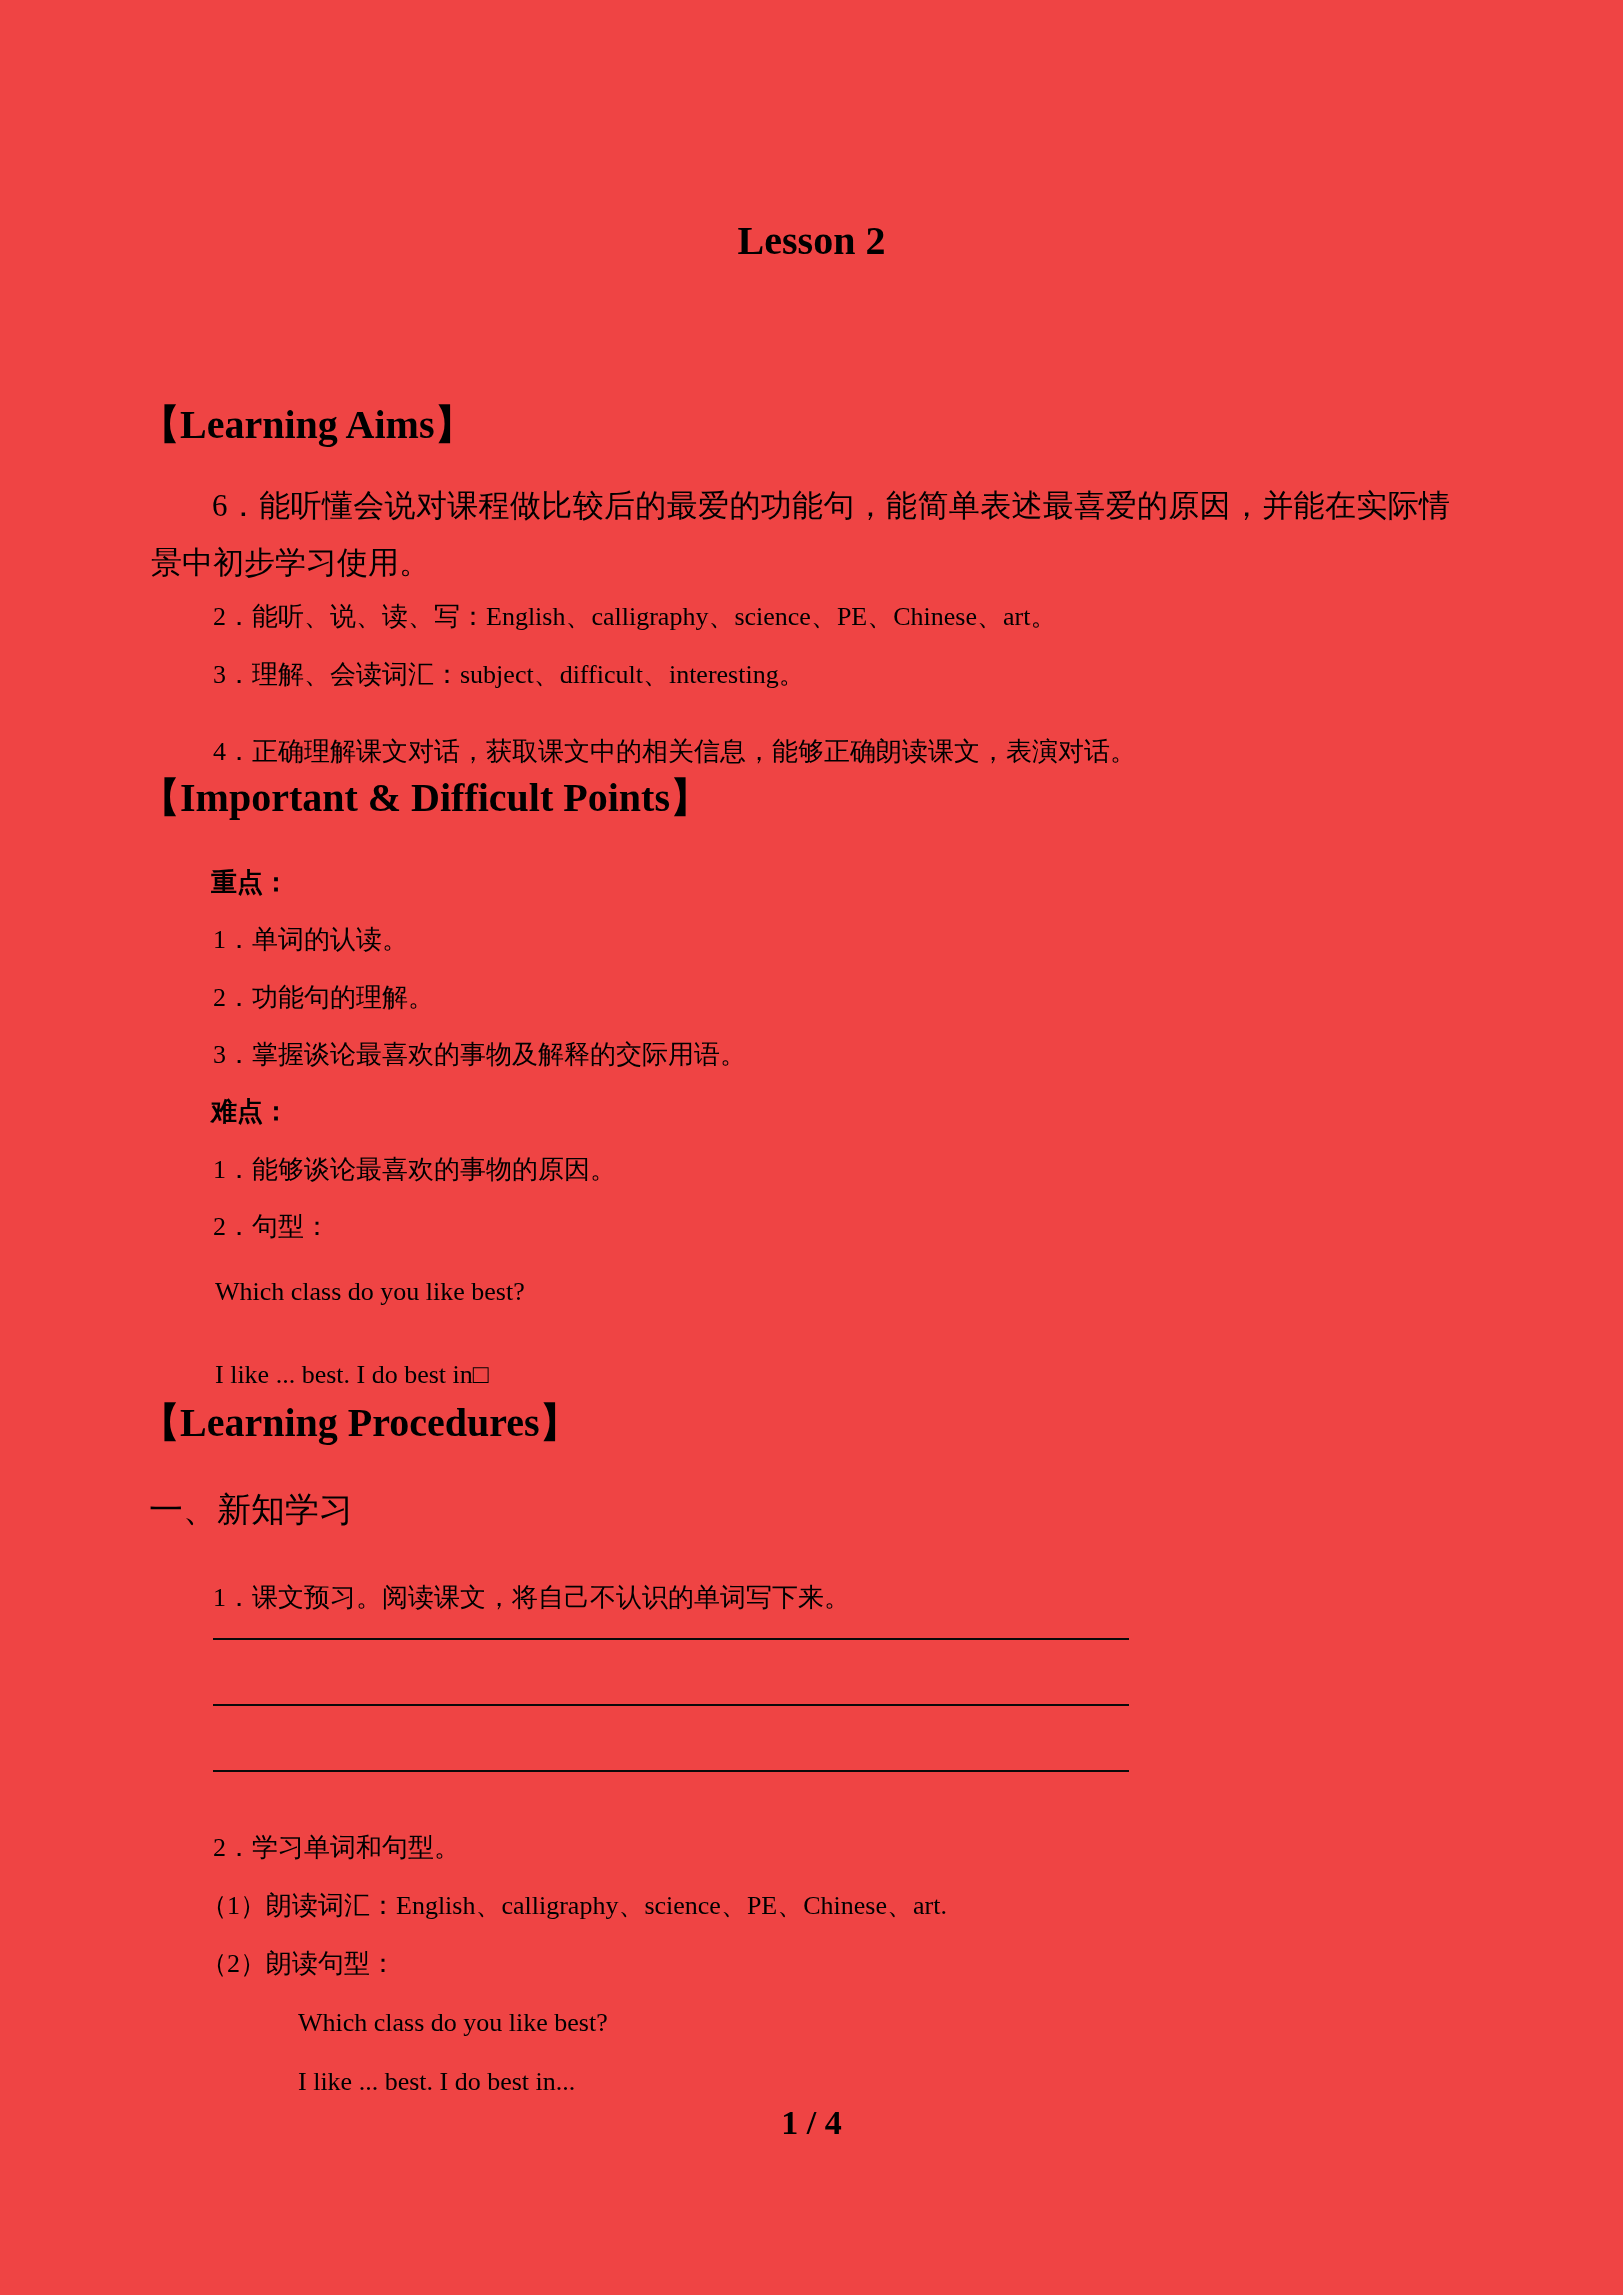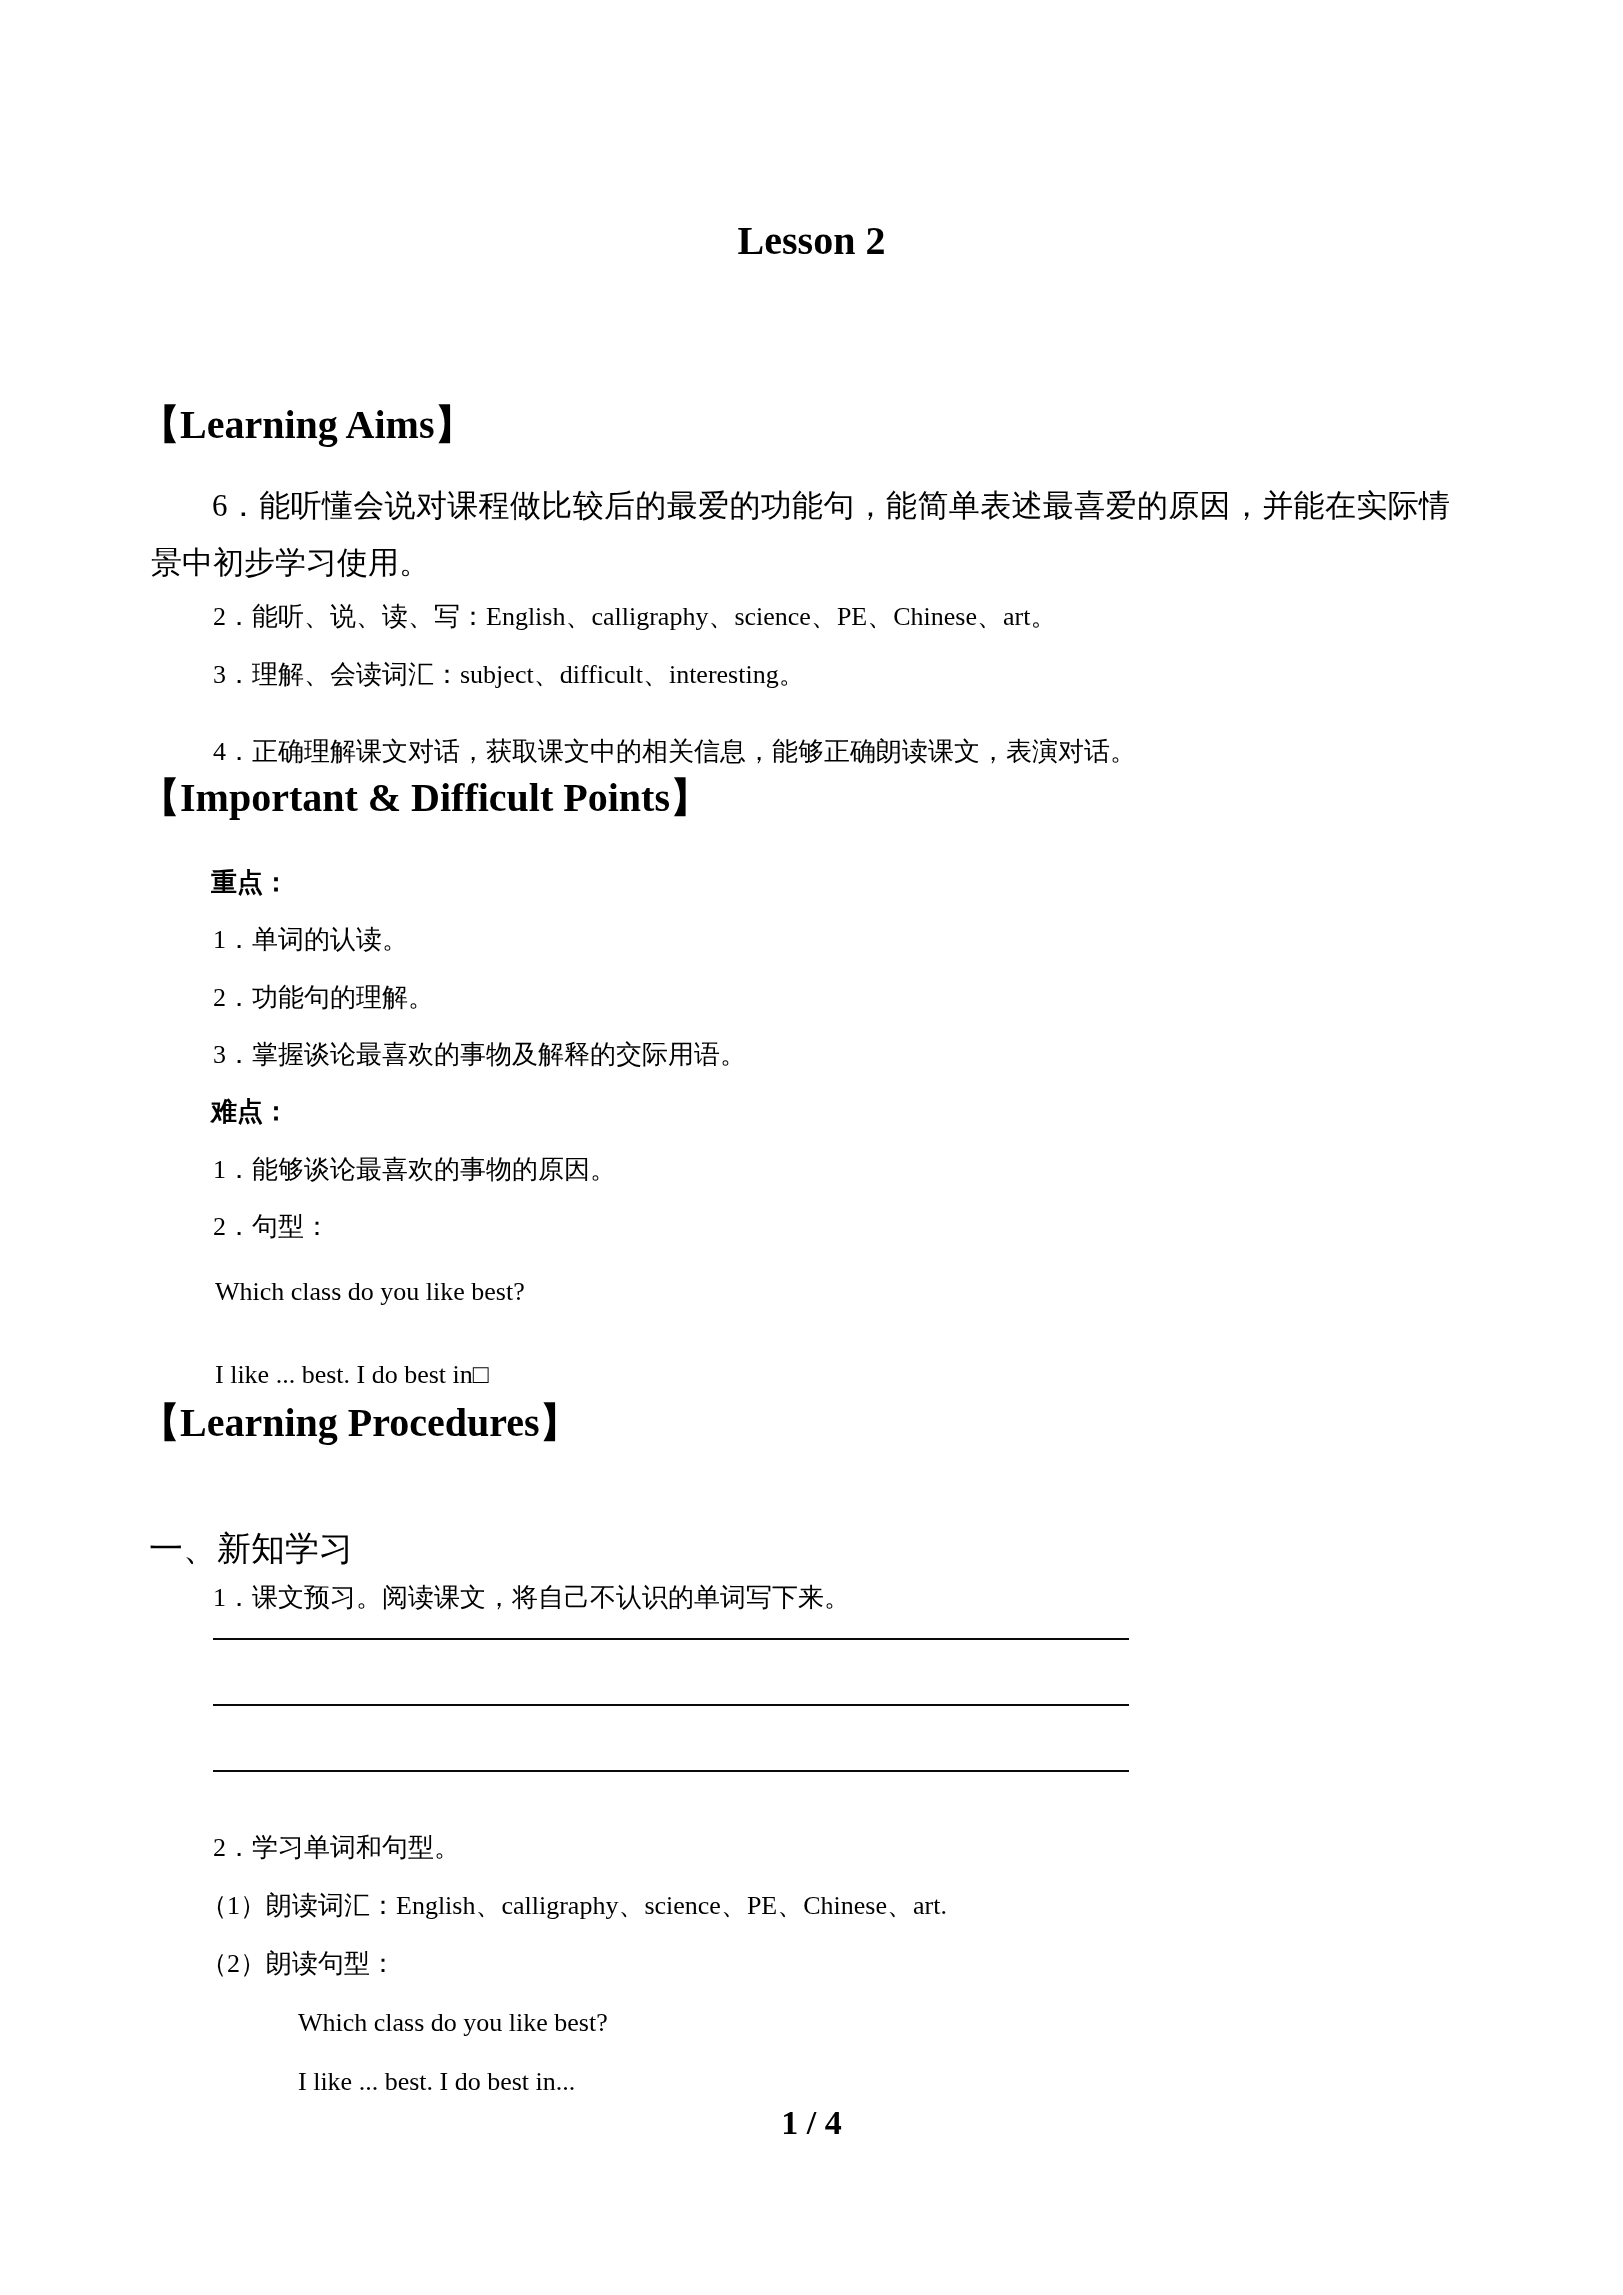--- a/index.html
+++ b/index.html
@@ -1,29 +1,29 @@
 <!DOCTYPE html>
 <html style="font-size:11px"><head>
 <meta charset="utf-8">
 <style>
   html,body{margin:0;padding:0;background:#e8e8e8;}
   .page{
     position:relative;
     width:1623px;height:2295px;
-    background:#ffffff;
+    background:#ef4444;
     color:#000;
     font-family:"Liberation Serif","DejaVu Serif",serif;
     overflow:hidden;
   }
   .abs{position:absolute;white-space:nowrap;line-height:1.2;}
   .title{position:absolute;left:0;width:100%;text-align:center;font-size:40px;font-weight:bold;}
   .heading{font-size:40px;font-weight:bold;}
   .t{font-size:26px;}
   .bold{font-weight:bold;}
-  .big{font-size:34px;margin-top:39px;}
+  .big{font-size:34px;}
   .para{
     position:absolute;
     width:1299px;
     font-size:31px;
     line-height:57px;
     text-align:justify;
     text-indent:61px;
     white-space:normal;
   }
   .wline{position:absolute;width:916px;border-bottom:2.7px solid #0a0a0a;}

